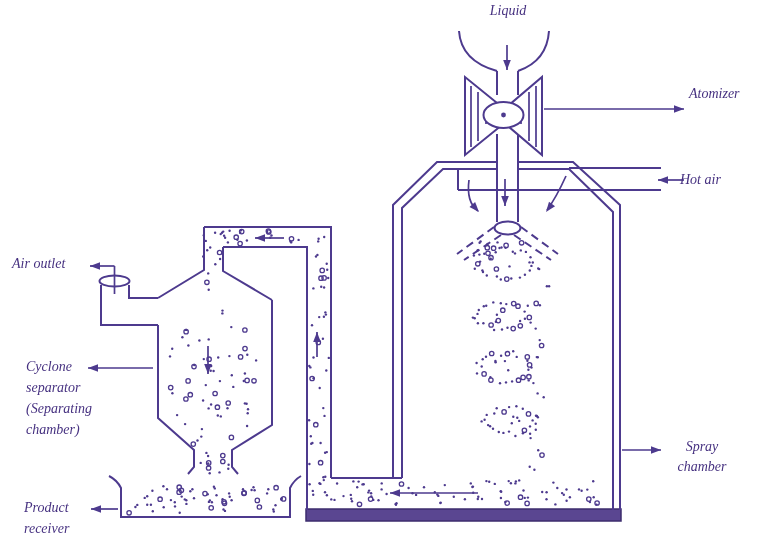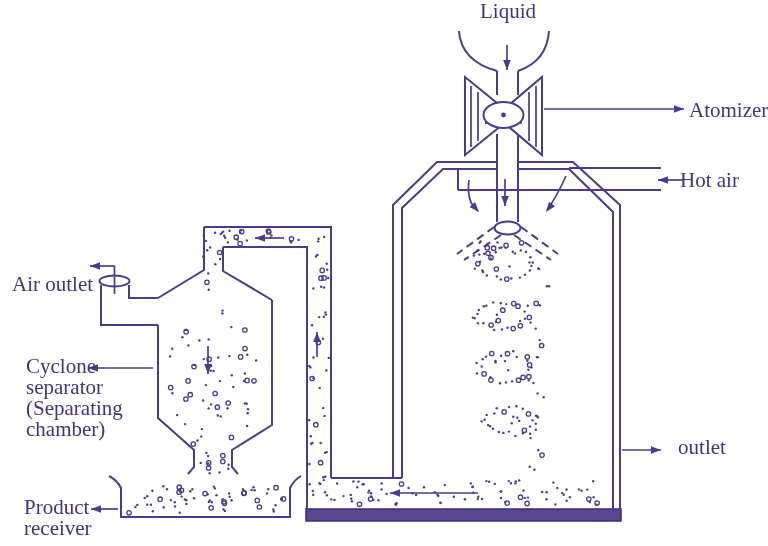--- a/index.html
+++ b/index.html
@@ -7,22 +7,23 @@
     position:relative;width:768px;height:546px;background:var(--bg,#fff);
     overflow:hidden;font-family:"Liberation Serif", serif;
   }
   .stage svg{position:absolute;left:0;top:0;}
   .ln{stroke:var(--line);fill:none;stroke-width:2;stroke-linecap:butt;stroke-linejoin:miter;}
   .ln15{stroke:var(--line);fill:none;stroke-width:1.7;}
   .dash{stroke:var(--line);fill:none;stroke-width:2;stroke-dasharray:8 5;}
   .wfill{fill:#ffffff;stroke:var(--line);stroke-width:2;}
   .hd{fill:var(--line);stroke:none;}
   .label{
-    position:absolute;font-size:21px;line-height:20px;color:var(--text);
+    position:absolute;font-size:14px;line-height:20px;color:var(--text);
     white-space:nowrap;
+    font-style:italic;
   }
   .center{text-align:center;}
   .lh21{line-height:21px;}
 </style>
 </head>
 <body>
 
 <div class="stage" style="--line: #4d3a8e; --text: #463180; --base: #5a4691; --base-edge: #3d2d6e; --bg: #ffffff;">
 
   <svg id="diagram-svg" width="768" height="546" viewBox="0 0 768 546">
@@ -544,29 +545,30 @@
         <path d="M0,0 L-10,-3.8 L-10,3.8 Z" transform="translate(479,212) rotate(48)" class="hd"></path>
         <path d="M566,176 Q556,198 547,210" class="ln15"></path>
         <path d="M0,0 L-10,-3.8 L-10,3.8 Z" transform="translate(546,212) rotate(127)" class="hd"></path>
       </g>
   </svg>
 
   <div class="label center" style="left:452px;top:1px;width:112px;">
     <div>Liquid</div>
   </div>
 
-  <div class="label" style="left:689px;top:100px;">Atomizer</div>
+  <div class="label" style="left:689px;top:84px;">Atomizer</div>
 
   <div class="label" style="left:680px;top:170px;">Hot air</div>
 
   <div class="label center" style="left:660px;top:437px;width:84px;">
-    <div>outlet</div>
+    <div>Spray</div>
+    <div>chamber</div>
   </div>
 
-  <div class="label" style="left:12px;top:274px;">Air outlet</div>
+  <div class="label" style="left:12px;top:254px;">Air outlet</div>
 
   <div class="label lh21" style="left:26px;top:356px;">
     <div>Cyclone</div>
     <div>separator</div>
     <div>(Separating</div>
     <div>chamber)</div>
   </div>
 
   <div class="label lh21" style="left:24px;top:497px;">
     <div>Product</div>

